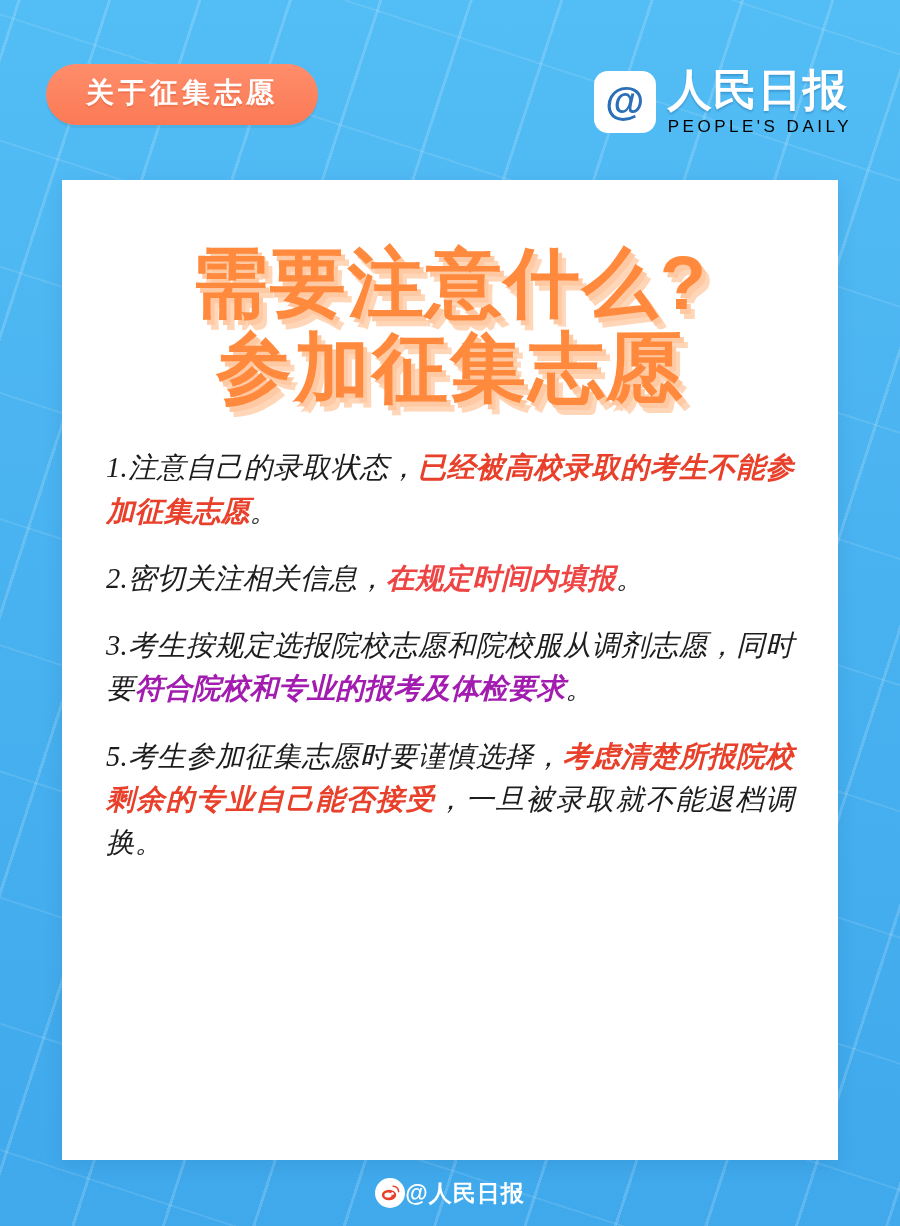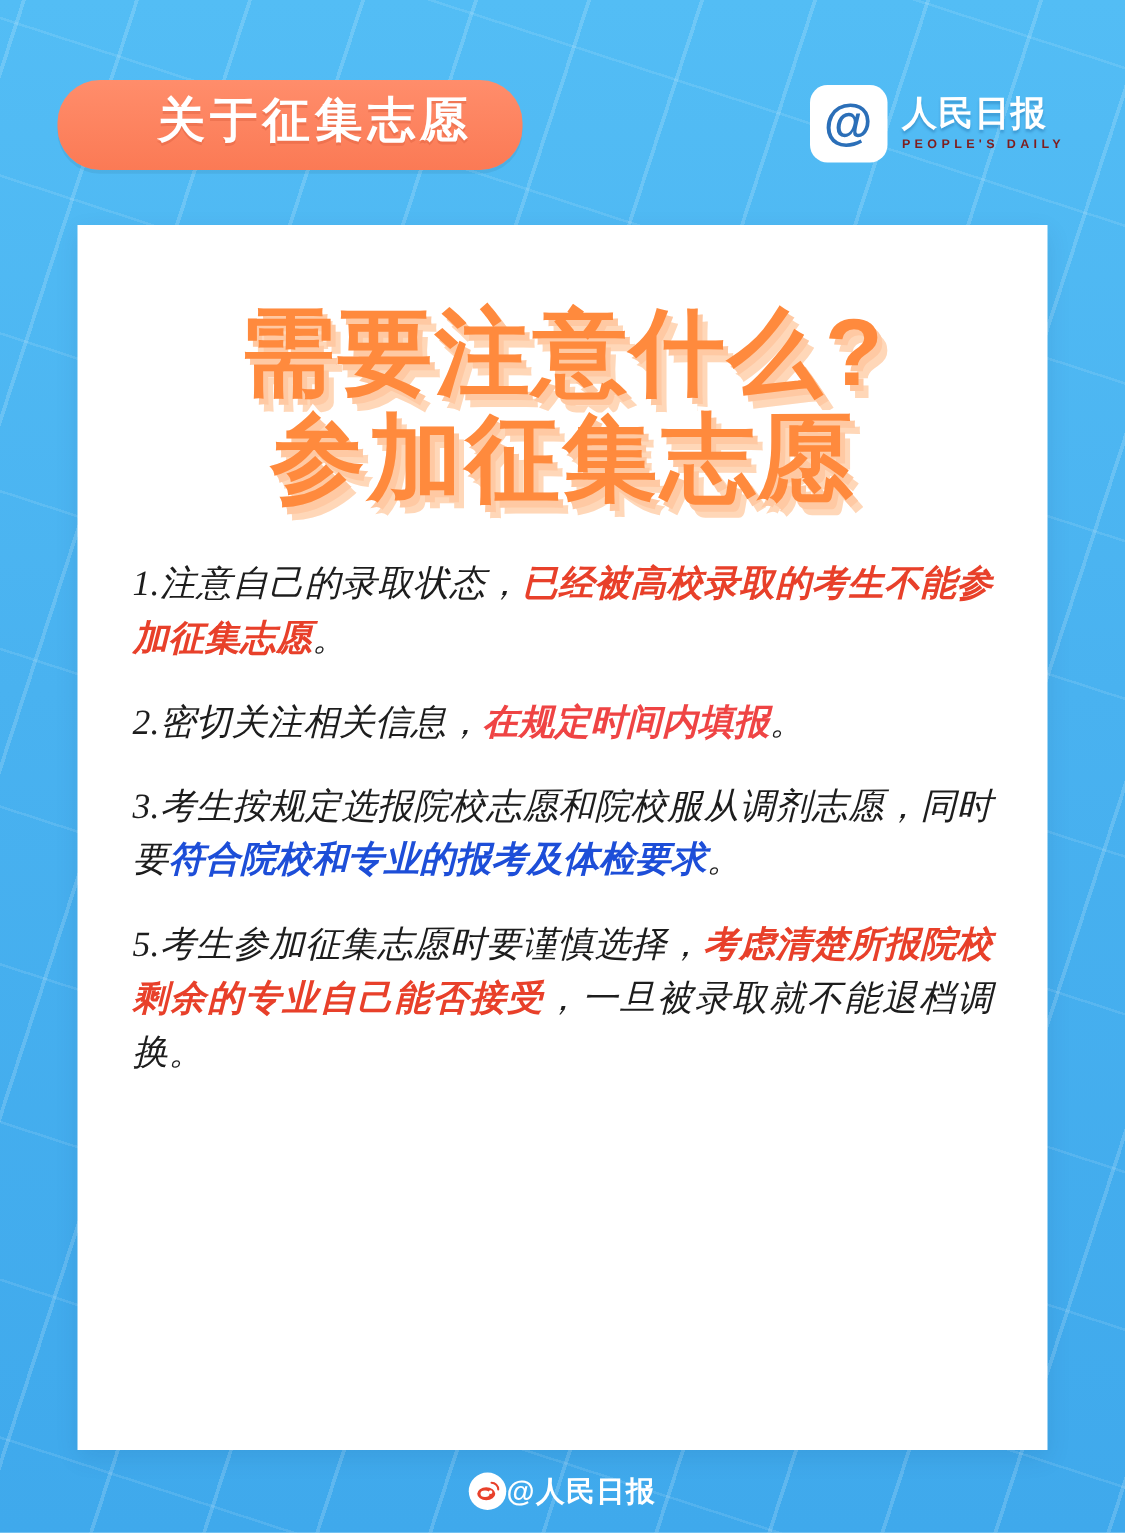--- a/index.html
+++ b/index.html
@@ -57,27 +57,26 @@
     left: 46px;
     top: 6px;
     background: linear-gradient(180deg,#ff8d6b 0%, #fb7a55 100%);
     border-radius: 34px;
     padding: 14px 40px 18px 40px;
     box-shadow: 0 3px 0 rgba(0,0,0,0.06);
   }
   .title-pill span {
     display: block;
     color: #ffffff;
-    font-size: 38px;
+    font-size: 28px;
     font-weight: bold;
     letter-spacing: 4px;
     line-height: 1.05;
     white-space: nowrap;
     text-shadow: 0 2px 0 rgba(200,70,40,0.25);
-    margin-left: 40px;
   }
 
   .brand {
     position: absolute;
     right: 48px;
     top: 10px;
     display: flex;
     align-items: center;
     gap: 12px;
   }
@@ -99,31 +98,31 @@
     margin-top: -2px;
   }
   .brand-text {
     display: flex;
     flex-direction: column;
     justify-content: center;
     line-height: 1;
   }
   .brand-cn {
     color: #ffffff;
-    font-size: 28px;
+    font-size: 44px;
     font-weight: bold;
     letter-spacing: 1px;
     text-shadow: 0 2px 2px rgba(0,60,120,0.25);
   }
   .brand-en {
-    color: #7f1d1d;
-    font-size: 10px;
+    color: #000000;
+    font-size: 17px;
     letter-spacing: 3.5px;
     margin-top: 6px;
-    font-weight: bold;
+    font-weight: normal;
   }
 
   
   .card {
     position: absolute;
     left: 62px;
     top: 180px;
     width: 776px;
     height: 980px;
     background: #ffffff;
@@ -228,21 +227,21 @@
 <div class="card">
 
   <div class="big-heading">
     <span class="big-line l2">需要注意什么?</span>
     <span class="big-line l1">参加征集志愿</span>
   </div>
 
   <div class="body">
     <p class="para"><span>1.注意自己的录取状态，</span><span class="hl" style="color: rgb(232, 64, 42);">已经被高校录取的考生不能参加征集志愿</span><span>。</span></p>
     <p class="para"><span>2.密切关注相关信息，</span><span class="hl" style="color: #ef4444;">在规定时间内填报</span><span>。</span></p>
-    <p class="para"><span>3.考生按规定选报院校志愿和院校服从调剂志愿，同时要</span><span class="hl" style="color: #1d4ed8;">符合院校和专业的报考及体检要求</span><span>。</span></p>
+    <p class="para"><span>3.考生按规定选报院校志愿和院校服从调剂志愿，同时要</span><span class="hl" style="color: #a21caf;">符合院校和专业的报考及体检要求</span><span>。</span></p>
     <p class="para"><span>5.考生参加征集志愿时要谨慎选择，</span><span class="hl" style="color: rgb(232, 64, 42);">考虑清楚所报院校剩余的专业自己能否接受</span><span>，一旦被录取就不能退档调换。</span></p>
   </div>
 
 </div>
 
 <div class="footer">
   <div class="weibo-icon">
     <svg width="20" height="20" viewBox="0 0 20 20" aria-hidden="true">
       <ellipse cx="9" cy="12" rx="7.2" ry="5.2" fill="#e8402a"></ellipse>
       <ellipse cx="8" cy="12" rx="3.6" ry="2.6" fill="#ffffff"></ellipse>

